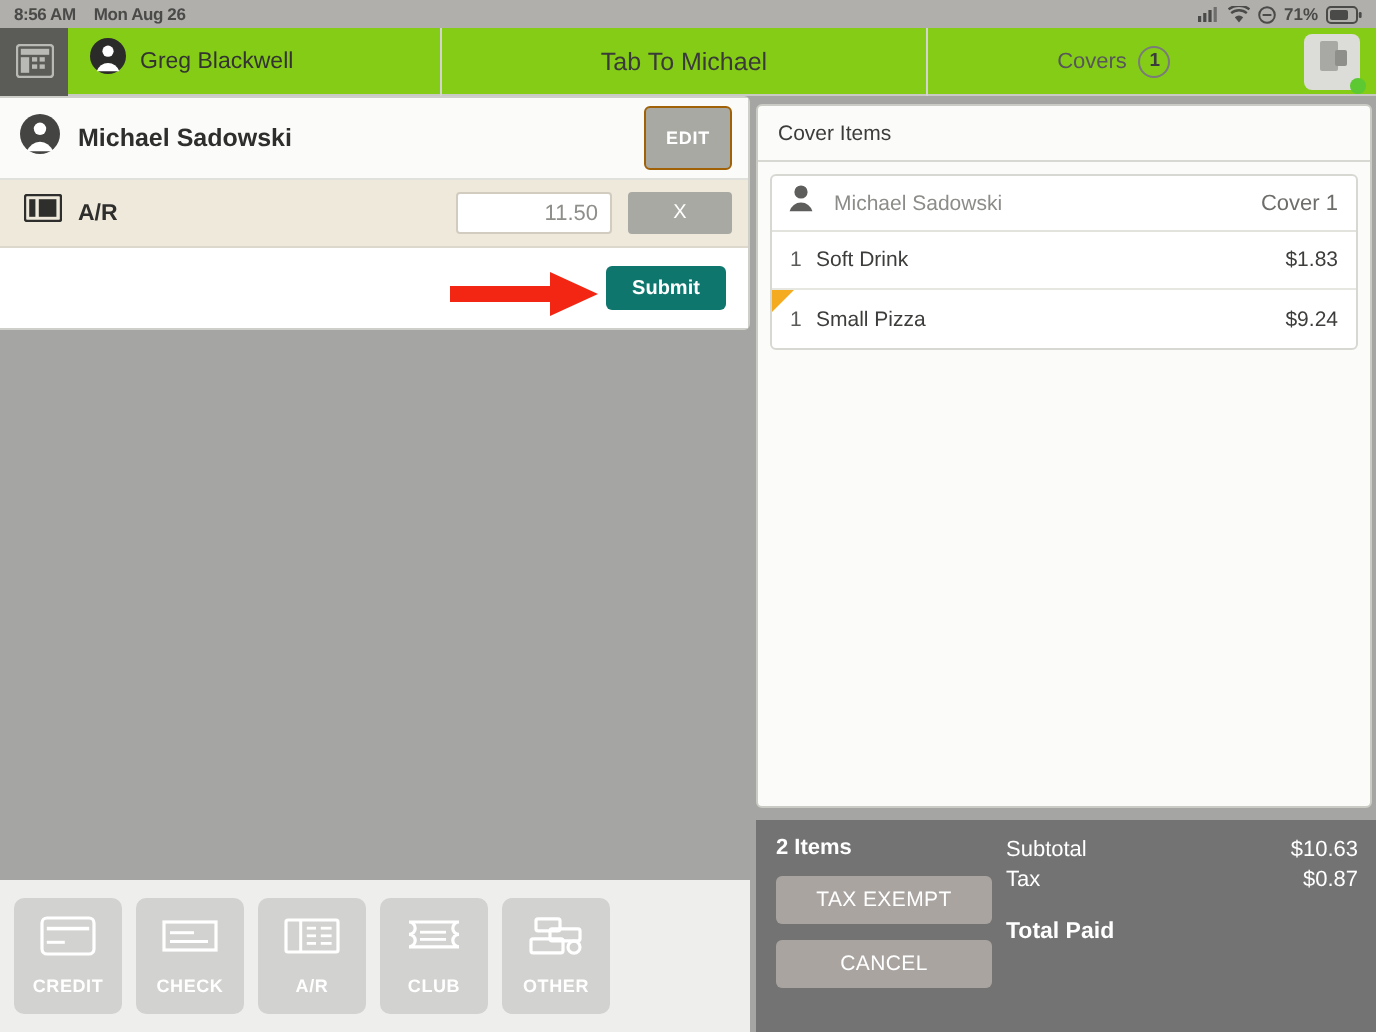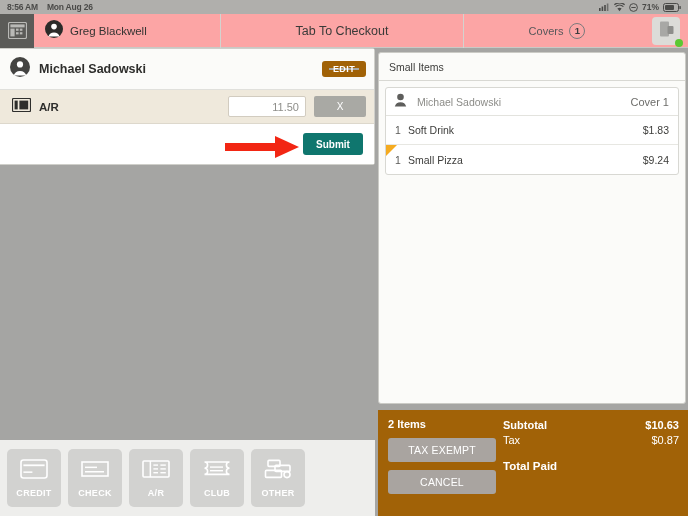--- a/index.html
+++ b/index.html
@@ -19,21 +19,21 @@
   }
   .sb-time { margin-right: 9px; letter-spacing: -0.2px; }
   .sb-date { letter-spacing: -0.2px; }
   .sb-right { margin-left: auto; display: flex; align-items: center; gap: 4px; }
   .sb-right svg { display: block; }
   .sb-pct { font-size: 8.5px; font-weight: bold; }
 
   
   .navbar {
     position: absolute; top: 14px; left: 0; width: 688px; height: 34px;
-    background: #fca5a5; border-bottom: 1px solid #c9c9c5;
+    background: #84cc16; border-bottom: 1px solid #c9c9c5;
     display: flex; align-items: center;
   }
   .nav-register {
     width: 34px; height: 34px; background: #5b5b58;
     display: flex; align-items: center; justify-content: center; flex: 0 0 34px;
   }
   .nav-user {
     display: flex; align-items: center; gap: 7px;
     padding-left: 11px; width: 186px; height: 34px;
   }
@@ -69,24 +69,24 @@
   }
   .pay-customer {
     display: flex; align-items: center; height: 41px;
     padding: 0 8px 0 10px; background: #fbfbf9;
     border-bottom: 1px solid #e0e0dc;
   }
   .pay-cust-name {
     font-size: 12.5px; font-weight: bold; color: #2e2e2c; margin-left: 9px;
   }
   .edit-btn {
-    margin-left: auto; width: 44px; height: 16px; background: #a9a9a4;
+    margin-left: auto; width: 44px; height: 32px; background: #a9a9a4;
     border-radius: 3px; color: #fff; font-size: 9px; font-weight: bold;
     display: flex; align-items: center; justify-content: center;
-    letter-spacing: 0.4px; border: 7px solid #a16207;
+    letter-spacing: 0.4px; border: 1px solid #a16207;
   }
   .pay-row {
     display: flex; align-items: center; height: 34px;
     background: #efe9dc; padding: 0 8px 0 12px;
     border-bottom: 1px solid #ddd8cc;
   }
   .pay-row-label {
     font-size: 11.5px; font-weight: bold; color: #2e2e2c; margin-left: 8px;
   }
   .pay-amt {
@@ -140,34 +140,34 @@
   .item-price { margin-left: auto; font-size: 10.5px; color: #3d3d3b; }
   .corner-flag {
     position: absolute; left: 0; top: 0;
     width: 0; height: 0;
     border-top: 11px solid #f5ab20; border-right: 11px solid transparent;
   }
 
   
   .totals {
     position: absolute; left: 378px; top: 410px; width: 310px; height: 106px;
-    background: #a16207; color: #fff;
+    background: #737373; color: #fff;
   }
   .tot-left { position: absolute; left: 10px; top: 8px; width: 115px; }
   .tot-items { font-size: 11px; font-weight: bold; margin-bottom: 8px; }
   .tot-btn {
     width: 108px; height: 24px; background: #a9a4a0; border-radius: 3px;
     color: #fff; display: flex; align-items: center; justify-content: center;
     font-size: 10.5px; margin-bottom: 8px; letter-spacing: 0.2px;
   }
   .tot-right { position: absolute; left: 125px; top: 9px; right: 9px; }
   .tot-line { display: flex; font-size: 11px; margin-bottom: 3px; }
   .tot-line .lbl { color: #fff; }
   .tot-line .val { margin-left: auto; }
-  .tot-line.b .lbl, .tot-line.b .val { font-weight: bold; }
+  .tot-line.b .lbl, .tot-line.b .val { font-weight: normal; }
   .tot-paid { margin-top: 14px; font-size: 11.5px; font-weight: bold; }
 
   
   .paybar {
     position: absolute; left: 0; bottom: 0; width: 375px; height: 76px;
     background: #eeeeec; display: flex; align-items: center;
     padding: 0 7px; gap: 7px;
   }
   .pay-tile {
     width: 54px; height: 58px; background: #d2d2d0; border-radius: 5px;
@@ -238,21 +238,21 @@
           <circle cx="9" cy="9" r="9" fill="#2b2b29"></circle>
           <circle cx="9" cy="6.6" r="2.8" fill="#fff"></circle>
           <path d="M3.4 16.6 a5.9 5.9 0 0 1 11.2 0 Z" fill="#fff"></path>
         </svg>
       </span>
       <span class="nav-user-name">Greg Blackwell</span>
     </div>
 
     <div class="nav-div"></div>
 
-    <div class="nav-title">Tab To Checkout</div>
+    <div class="nav-title">Tab To Michael</div>
 
     <div class="nav-div"></div>
 
     <div class="nav-covers">
       <span>Covers</span>
       <span class="covers-badge">1</span>
     </div>
 
     <div class="nav-printer">
       <span>
@@ -297,21 +297,21 @@
   </div>
 
   <div class="arrow">
     <svg width="78" height="26" viewBox="0 0 78 26">
       <rect x="0" y="9" width="52" height="8" fill="#f22613"></rect>
       <path d="M50 2 L74 13 L50 24 Z" fill="#f22613"></path>
     </svg>
   </div>
 
   <div class="items-panel">
-    <div class="items-header">Small Items</div>
+    <div class="items-header">Cover Items</div>
     <div class="items-card">
 
       <div class="cover-row">
         <span>
           <svg width="13" height="14" viewBox="0 0 13 14">
             <circle cx="6.5" cy="4" r="3.3" fill="#5e5e5c"></circle>
             <path d="M0.8 13.6 a5.9 5.9 0 0 1 11.4 0 Z" fill="#5e5e5c"></path>
           </svg>
         </span>
         <span class="cover-name">Michael Sadowski</span>

